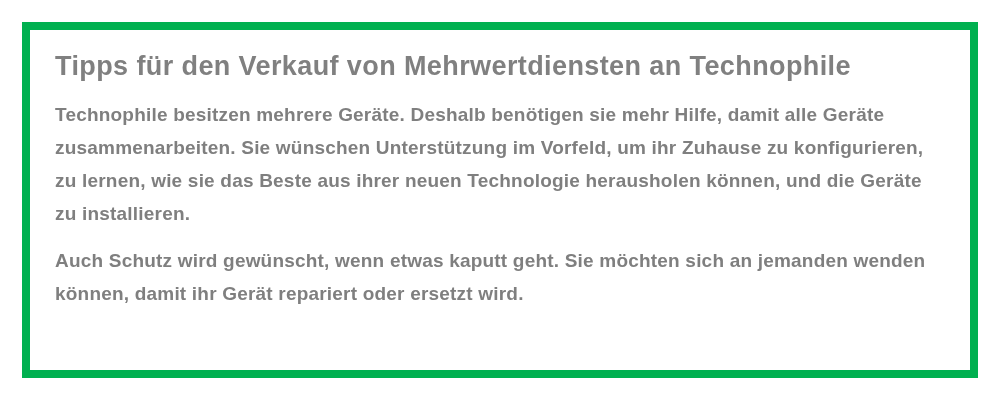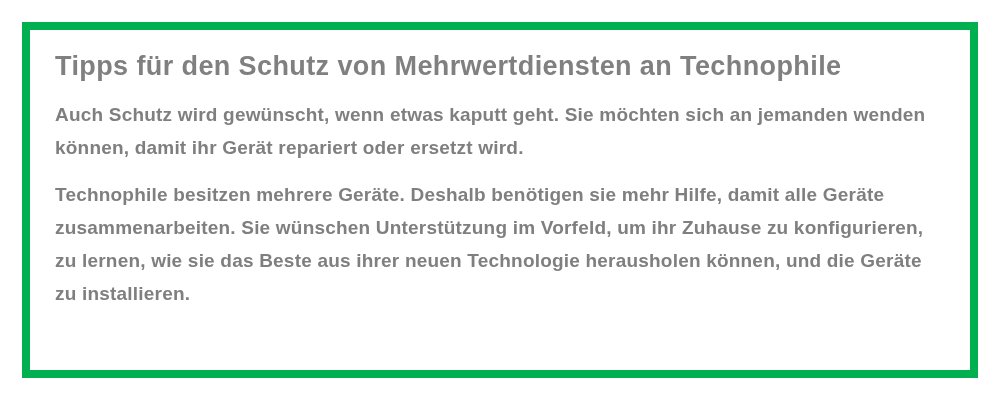--- a/index.html
+++ b/index.html
@@ -50,17 +50,17 @@
     letter-spacing: 0.2px;
     color: var(--body-color);
     max-width: 897px;
   }
 </style>
 </head>
 <body>
 
 <div class="stage">
   <div class="card">
-    <h1 class="card-title">Tipps für den Schutz von Mehrwertdiensten an Technophile</h1>
+    <h1 class="card-title">Tipps für den Verkauf von Mehrwertdiensten an Technophile</h1>
+    <p class="card-paragraph">Technophile besitzen mehrere Geräte. Deshalb benötigen sie mehr Hilfe, damit alle Geräte zusammenarbeiten. Sie wünschen Unterstützung im Vorfeld, um ihr Zuhause zu konfigurieren, zu lernen, wie sie das Beste aus ihrer neuen Technologie herausholen können, und die Geräte zu installieren.</p>
     <p class="card-paragraph">Auch Schutz wird gewünscht, wenn etwas kaputt geht. Sie möchten sich an jemanden wenden können, damit ihr Gerät repariert oder ersetzt wird.</p>
-    <p class="card-paragraph">Technophile besitzen mehrere Geräte. Deshalb benötigen sie mehr Hilfe, damit alle Geräte zusammenarbeiten. Sie wünschen Unterstützung im Vorfeld, um ihr Zuhause zu konfigurieren, zu lernen, wie sie das Beste aus ihrer neuen Technologie herausholen können, und die Geräte zu installieren.</p>
   </div>
 </div>
 
 </body></html>

